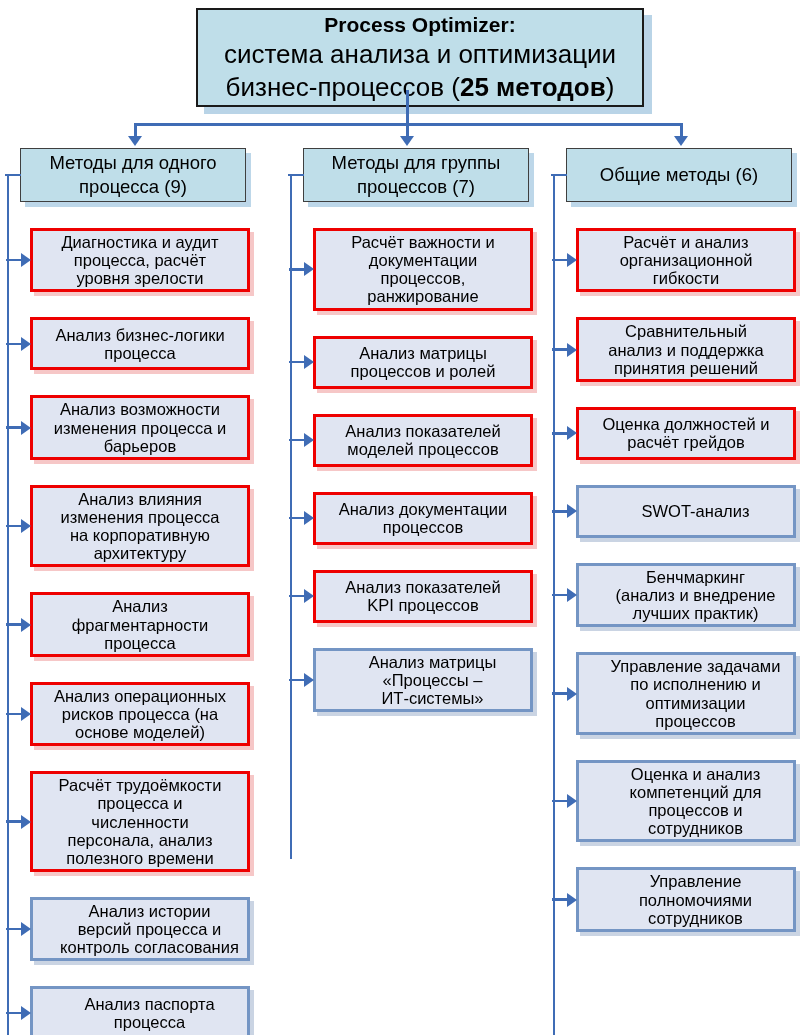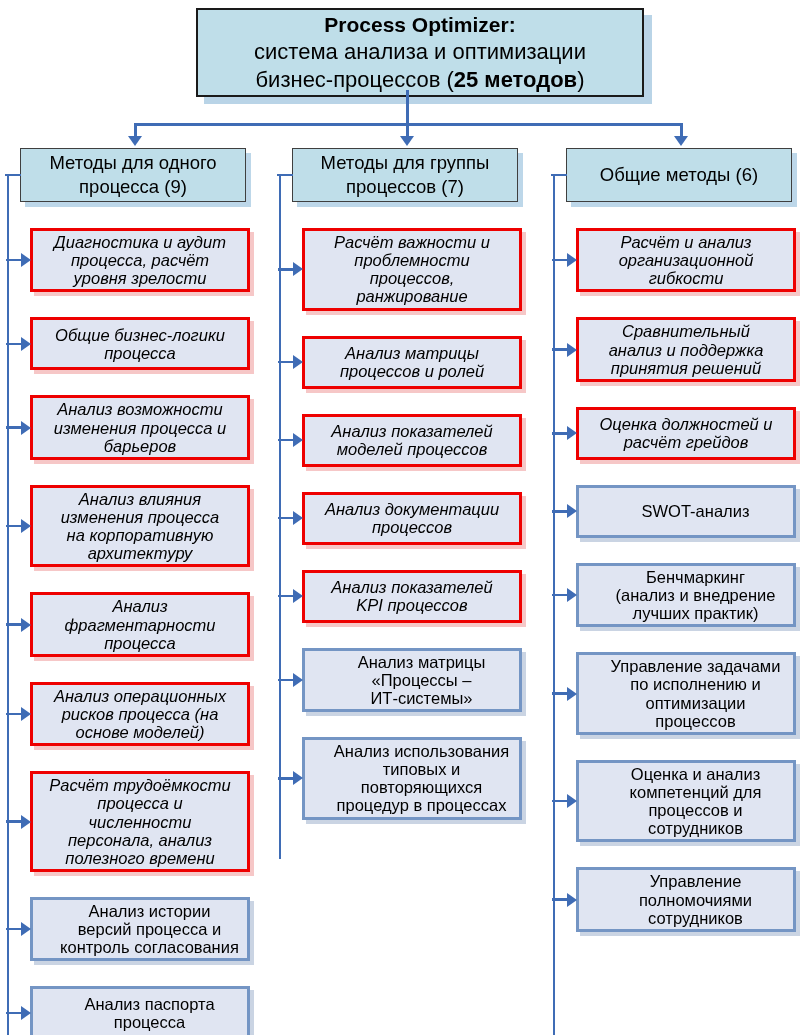--- a/index.html
+++ b/index.html
@@ -24,34 +24,34 @@
   .title {
     position: absolute; left: 185px; top: 8px; width: 440px;
     min-height: 76px;
     background: var(--fillHead);
     border: 2px solid #1a1a1a;
     box-shadow: 8px 7px 0 rgba(173,205,227,0.85);
     display: flex; flex-direction: column; justify-content: center; align-items: center;
     text-align: center; padding: 2px 2px; margin-left: 11px;
   }
   .title .t1 { font-size: 21px; font-weight: bold; line-height: 1.25; }
-  .title .t2, .title .t3 { font-size: 22px; line-height: 1.25; }
+  .title .t2, .title .t3 { font-size: 26px; line-height: 1.25; }
 
   
   .cline { position: absolute; background: var(--conn); }
   .arrow-down {
     position: absolute; width: 0; height: 0;
     border-left: 7px solid transparent; border-right: 7px solid transparent;
     border-top: 10px solid var(--conn);
   }
 
   
   .column { position: absolute; top: 148px; width: 244px; }
   .col1 { left: 6px; }
-  .col2 { left: 278px; }
+  .col2 { left: 289px; }
   .col3 { left: 552px; }
 
   .col-header {
     position: relative;
     margin-left: 14px; width: 226px; box-sizing: border-box;
     min-height: 54px;
     background: var(--fillHead);
     border: 1.5px solid #3f3f3f;
     box-shadow: 5px 5px 0 rgba(173,205,227,0.8);
     display: flex; align-items: center; justify-content: center;
@@ -67,21 +67,21 @@
 
   .method {
     position: relative;
     width: 220px; box-sizing: border-box;
     min-height: 53px;
     background: var(--fillBox);
     display: flex; align-items: center; justify-content: center;
     text-align: center; font-size: 16.5px; line-height: 1.1;
     white-space: pre-line; padding: 2px 1px;
   }
-  .method.red  { border: 3px solid var(--red);  box-shadow: 4px 4px 0 rgba(235,130,130,0.45); font-style: italic; }
+  .method.red  { border: 3px solid var(--red);  box-shadow: 4px 4px 0 rgba(235,130,130,0.45); }
   .method.blue { border: 3px solid var(--blue); box-shadow: 4px 4px 0 rgba(150,170,200,0.5); padding-left: 20px; }
   .method::before {
     content: ""; position: absolute; left: -27px; top: calc(50% - 1.25px);
     width: 19px; height: 2.5px; background: var(--conn);
   }
   .method::after {
     content: ""; position: absolute; left: -12px; top: calc(50% - 7px);
     width: 0; height: 0;
     border-top: 7px solid transparent; border-bottom: 7px solid transparent;
     border-left: 10px solid var(--conn);
@@ -109,21 +109,21 @@
   <div class="arrow-down" style="left:400px; top:136px;"></div>
   <div class="arrow-down" style="left:674px; top:136px;"></div>
 
   <div class="column col1">
       <div class="col-header">Методы для одного
 процесса (9)</div>
       <div class="boxes">
         <div class="method red">Диагностика и аудит
 процесса, расчёт
 уровня зрелости</div>
-        <div class="method red">Общие бизнес-логики
+        <div class="method red">Анализ бизнес-логики
 процесса</div>
         <div class="method red">Анализ возможности
 изменения процесса и
 барьеров</div>
         <div class="method red">Анализ влияния
 изменения процесса
 на корпоративную
 архитектуру</div>
         <div class="method red">Анализ
 фрагментарности
@@ -142,38 +142,34 @@
         <div class="method blue">Анализ паспорта
 процесса</div>
       </div>
       <div class="trunk" style="top: 27px; height: 917.5px;"></div>
     </div>
   <div class="column col2">
       <div class="col-header">Методы для группы
 процессов (7)</div>
       <div class="boxes">
         <div class="method red">Расчёт важности и
-проблемности
+документации
 процессов,
 ранжирование</div>
         <div class="method red">Анализ матрицы
 процессов и ролей</div>
         <div class="method red">Анализ показателей
 моделей процессов</div>
         <div class="method red">Анализ документации
 процессов</div>
         <div class="method red">Анализ показателей
 KPI процессов</div>
         <div class="method blue">Анализ матрицы
 «Процессы –
 ИТ-системы»</div>
-        <div class="method blue">Анализ использования
-типовых и
-повторяющихся
-процедур в процессах</div>
       </div>
       <div class="trunk" style="top: 27px; height: 683.5px;"></div>
     </div>
   <div class="column col3">
       <div class="col-header">Общие методы (6)</div>
       <div class="boxes">
         <div class="method red">Расчёт и анализ
 организационной
 гибкости</div>
         <div class="method red">Сравнительный

